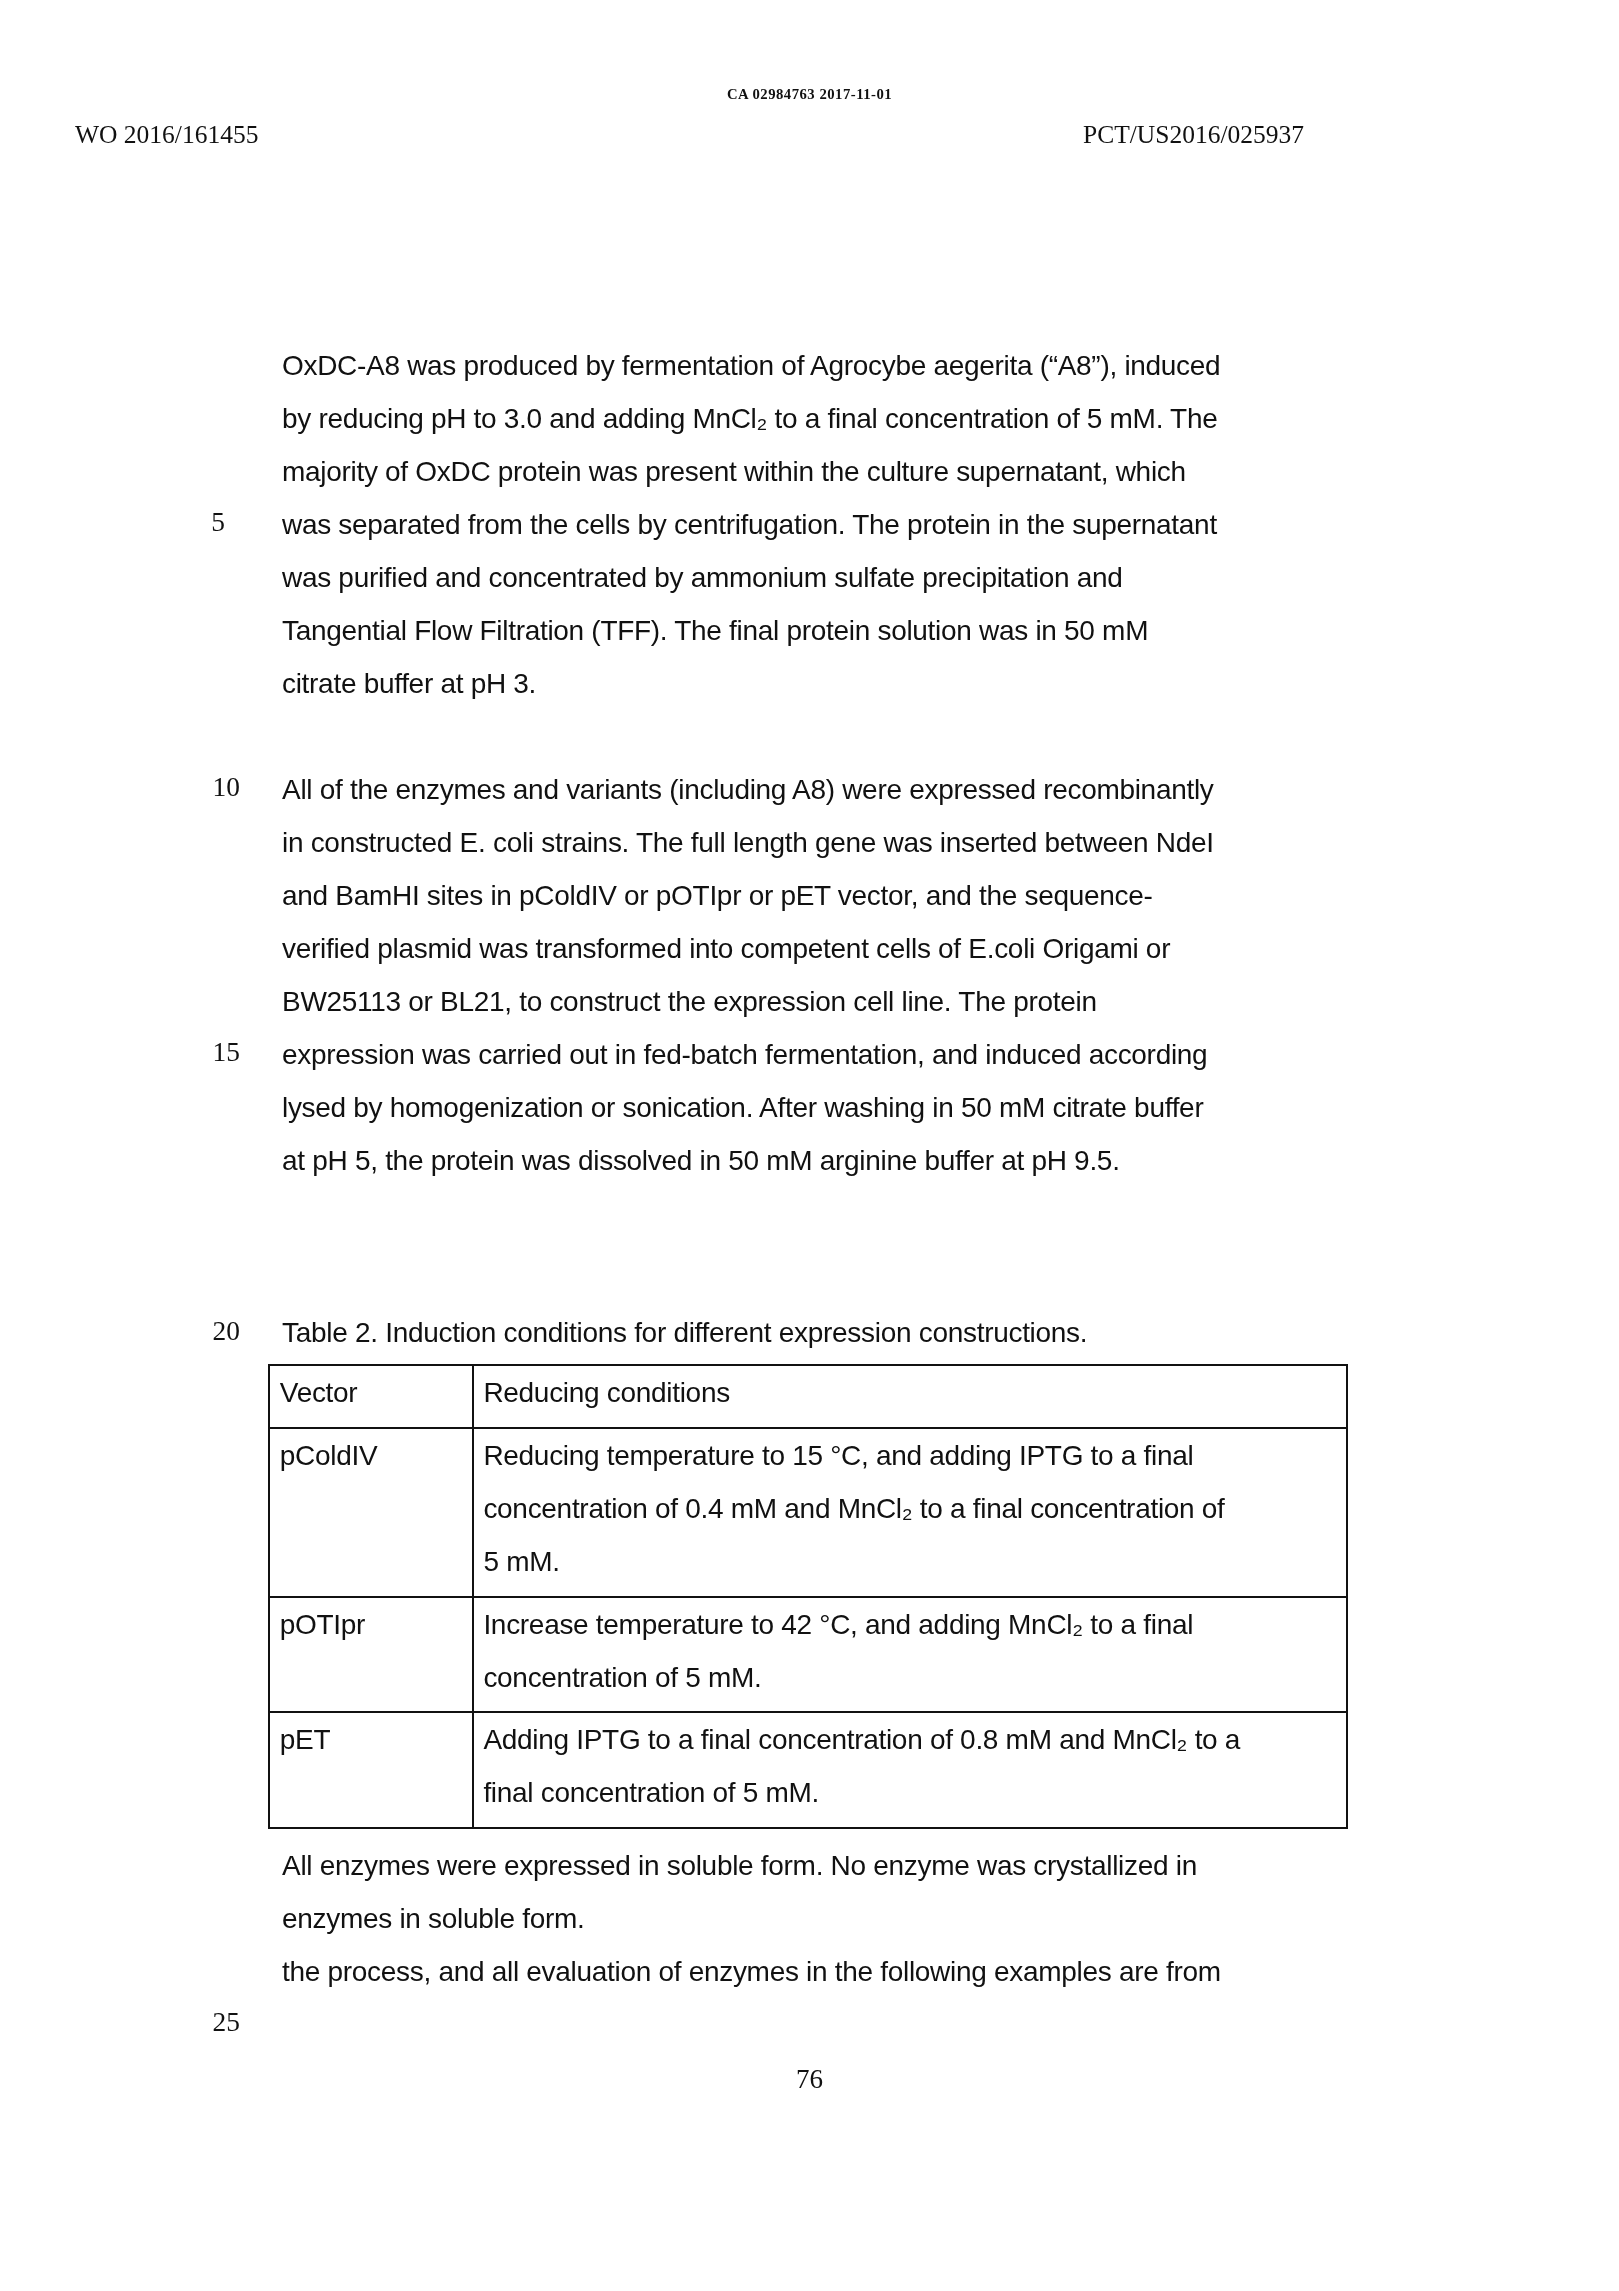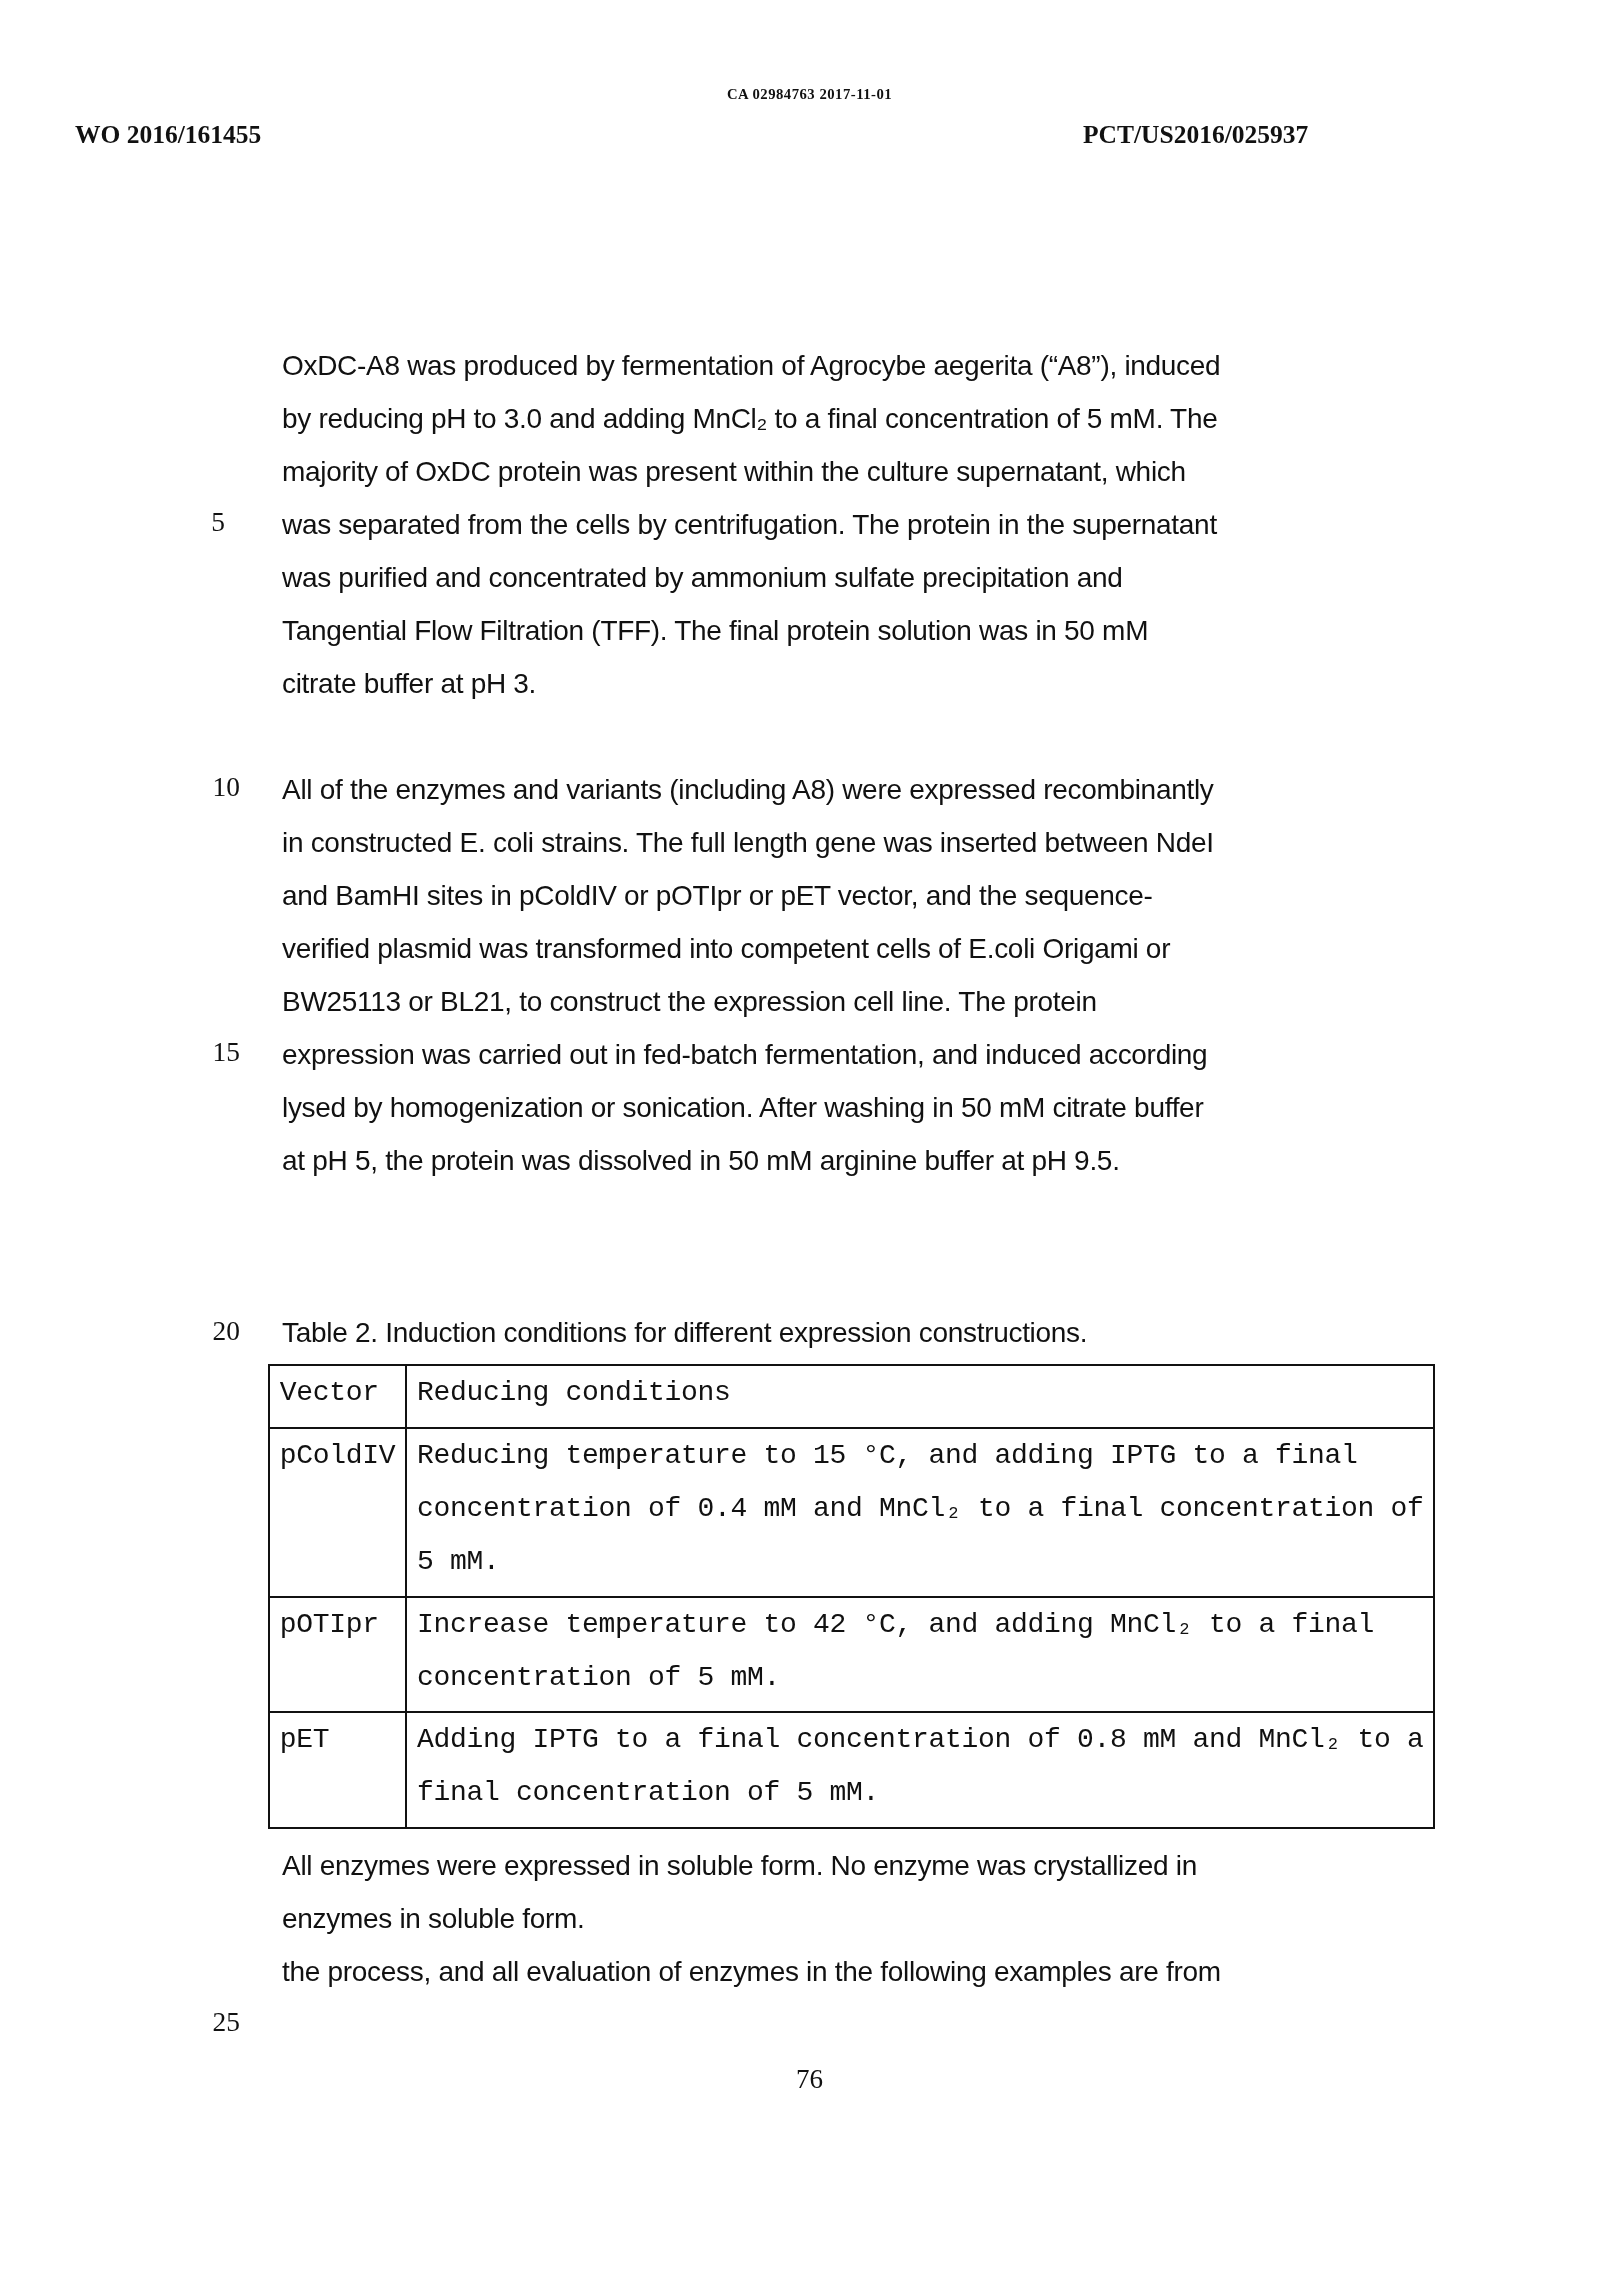--- a/index.html
+++ b/index.html
@@ -1,25 +1,25 @@
 <!DOCTYPE html>
 <html><head>
 <meta charset="utf-8">
 <style>
   html, body { margin:0; padding:0; background:#fff; }
   body { width:1619px; height:2292px; position:relative; overflow:hidden; color:#111; }
   .abs { position:absolute; }
   .hdr-small { font-family:"Liberation Serif", serif; font-weight:bold; font-size:14.7px; letter-spacing:0.5px; }
-  .hdr { font-family:"Liberation Serif", serif; font-weight:bold; font-size:25.5px; }
+  .hdr { font-family:"Liberation Serif", serif; font-weight:normal; font-size:25.5px; }
   .body-text { font-family:"Liberation Sans", sans-serif; font-size:28px; line-height:53px; letter-spacing:-0.3px; }
   .para { left:282px; width:1068px; }
   .line { display:block; white-space:nowrap; }
   .lnum { font-family:"Liberation Serif", serif; font-size:27.4px; left:201px; width:39px; text-align:right; }
   .pageno { font-family:"Liberation Serif", serif; font-size:27px; left:0; width:1619px; text-align:center; }
-  table.t2 { position:absolute; left:268px; top:1364px; width:1080px; border-collapse:collapse; font-family:Liberation Mono, monospace; font-size:28px; letter-spacing:-0.3px; }
+  table.t2 { position:absolute; left:268px; top:1364px; width:1080px; border-collapse:collapse; font-family:Liberation Sans, sans-serif; font-size:28px; letter-spacing:-0.3px; }
   table.t2 td, table.t2 th { border:2.5px solid #111; vertical-align:top; text-align:left; font-weight:normal; padding:0 9.8px 7.8px 9.8px; line-height:53px; }
   table.t2 th { padding-top:0; }
   table.t2 .c1 { width:182px; }
 </style>
 </head>
 <body>
 
 <div class="abs hdr-small" style="left:0;width:1619px;text-align:center;top:86px;">CA 02984763 2017-11-01</div>
 <div class="abs hdr" style="left:75px;top:120px;">WO 2016/161455</div>
 <div class="abs hdr" style="left:1083px;top:120px;">PCT/US2016/025937</div>

